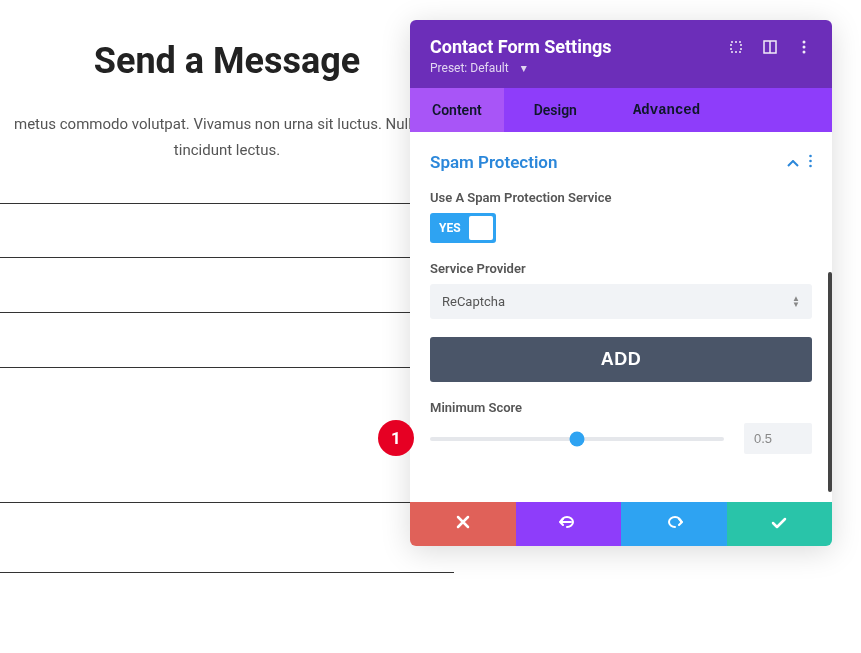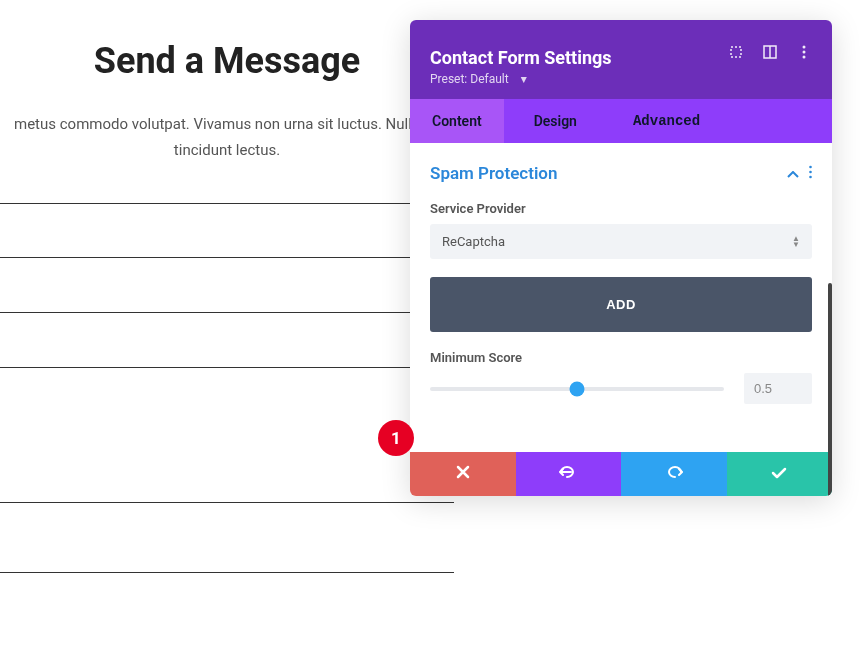--- a/index.html
+++ b/index.html
@@ -9,21 +9,21 @@
     .page-title { font-size: 36px; font-weight: 700; text-align: center; color: #222; margin-bottom: 30px; padding: 0 20px; }
     .page-desc { font-size: 15px; color: #555; text-align: center; line-height: 1.7; padding: 0 10px 30px; }
     .form-field { border: none; border-bottom: 1px solid #333; height: 55px; width: 100%; }
     .form-field.first { border-top: 1px solid #333; margin-top: 10px; }
     .form-field.tall { height: 135px; }
     .form-field.last { height: 70px; }
     
     .settings-panel { position: absolute; top: 20px; left: 410px; width: 422px; background: #fff; box-shadow: 0 5px 30px rgba(0,0,0,0.15); border-radius: 6px; overflow: hidden; }
     .panel-header { background: #6c2eb9; padding: 16px 20px 12px; color: #fff; }
     .panel-title-row { display: flex; align-items: center; justify-content: space-between; }
-    .panel-title { font-size: 18px; font-weight: 700; margin-top: 11px; }
+    .panel-title { font-size: 18px; font-weight: 700; }
     .panel-icons { display: flex; gap: 18px; }
     .panel-icon { width: 16px; height: 16px; opacity: 0.9; cursor: pointer; display: inline-flex; align-items: center; justify-content: center; }
     .panel-preset { font-size: 12px; color: rgba(255,255,255,0.8); cursor: pointer; display: inline-flex; align-items: center; gap: 12px; }
     
     .tabs { display: flex; background: #8e3dfa; }
     .tab { flex: 0 0 auto; padding: 14px 22px; color: #0f172a; font-size: 14px; font-weight: 600; cursor: pointer; }
     .tab.active { background: #a855f7; }
     .tab:nth-child(2) { padding: 14px 30px; }
     .tab:nth-child(3) { padding: 14px 26px; font-family: Liberation Mono, monospace; }
     
@@ -38,21 +38,21 @@
     .setting-group { margin-bottom: 18px; }
     
     .toggle { width: 66px; height: 30px; background: #29c4a9; border-radius: 3px; display: flex; align-items: center; padding: 3px; cursor: pointer; position: relative; background: #2ea3f2; }
     .toggle-label { color: #fff; font-size: 12px; font-weight: 700; padding-left: 6px; }
     .toggle-knob { width: 24px; height: 24px; background: #fff; border-radius: 2px; position: absolute; right: 3px; }
     
     .select-box { background: #f1f3f6; border: none; border-radius: 3px; padding: 10px 12px; width: 100%; display: flex; justify-content: space-between; align-items: center; cursor: pointer; font-size: 13px; color: #555; gap: 25px; }
     .select-arrows { display: flex; flex-direction: column; font-size: 8px; line-height: 6px; color: #888; }
     .select-chevron { color: #888; font-size: 12px; }
     
-    .add-button { width: 100%; background: #4a5568; color: #fff; border: none; padding: 20px; font-size: 13px; font-weight: 700; border-radius: 3px; cursor: pointer; letter-spacing: 0.5px; }
+    .add-button { width: 100%; background: #4a5568; color: #fff; border: none; padding: 12px; font-size: 18px; font-weight: 700; border-radius: 3px; cursor: pointer; letter-spacing: 0.5px; }
     
     .slider-row { display: flex; align-items: center; gap: 20px; }
     .slider-track { flex: 1; height: 4px; background: #e5e7eb; border-radius: 2px; position: relative; cursor: pointer; }
     .slider-thumb { width: 15px; height: 15px; background: #2ea3f2; border-radius: 50%; position: absolute; top: 50%; left: 50%; transform: translate(-50%, -50%); }
     .slider-value { width: 68px; background: #f1f3f6; border: none; padding: 8px 10px; font-size: 13px; color: #888; border-radius: 2px; }
     
     .scrollbar-track { position: absolute; right: 0; top: 140px; width: 4px; height: 220px; background: #444; border-radius: 2px; }
     
     .panel-footer { display: flex; }
     .footer-btn { flex: 1; height: 44px; border: none; cursor: pointer; color: #fff; display: flex; align-items: center; justify-content: center; font-size: 16px; }
@@ -125,20 +125,27 @@
         <span class="vdots">
           <svg width="3" height="14" viewBox="0 0 3 14">
               <circle cx="1.5" cy="2" r="1.3" fill="#2b87da"></circle>
               <circle cx="1.5" cy="7" r="1.3" fill="#2b87da"></circle>
               <circle cx="1.5" cy="12" r="1.3" fill="#2b87da"></circle>
             </svg>
         </span>
       </div>
     </div>
 
+    <div class="setting-group">
+      <div class="setting-label">Use A Spam Protection Service</div>
+      <div class="toggle">
+        <span class="toggle-label">YES</span>
+        <span class="toggle-knob"></span>
+      </div>
+    </div>
 
     <div class="setting-group">
       <div class="setting-label">Service Provider</div>
       <div class="select-box">
         <span>ReCaptcha</span>
         <span class="select-arrows">
             <span>▲</span>
             <span>▼</span>
           </span>
       </div>

